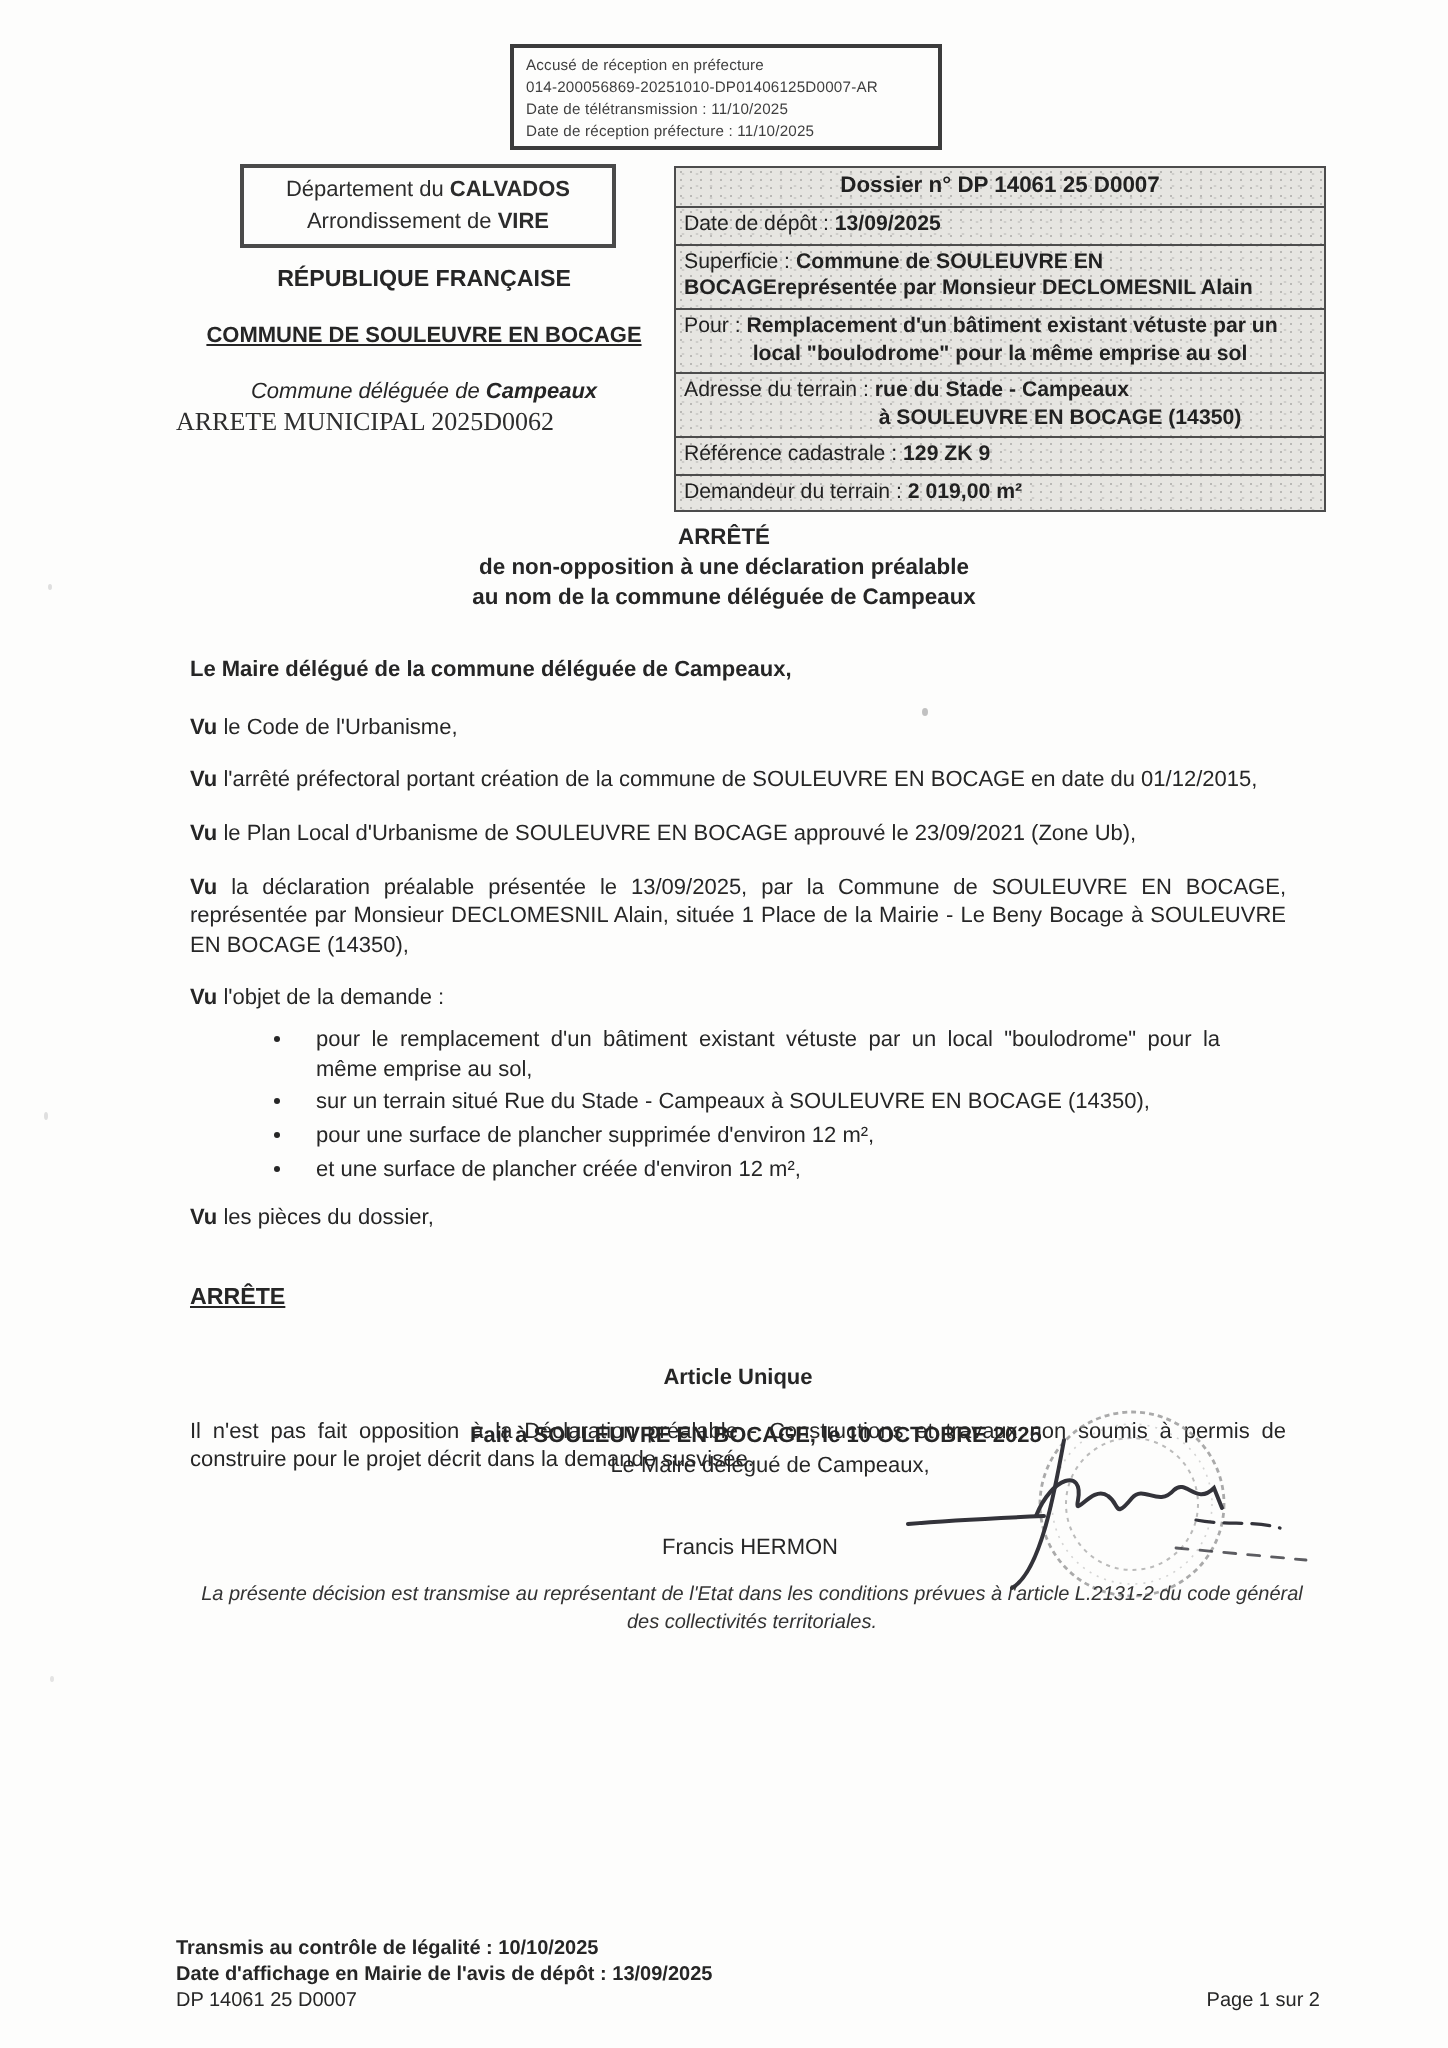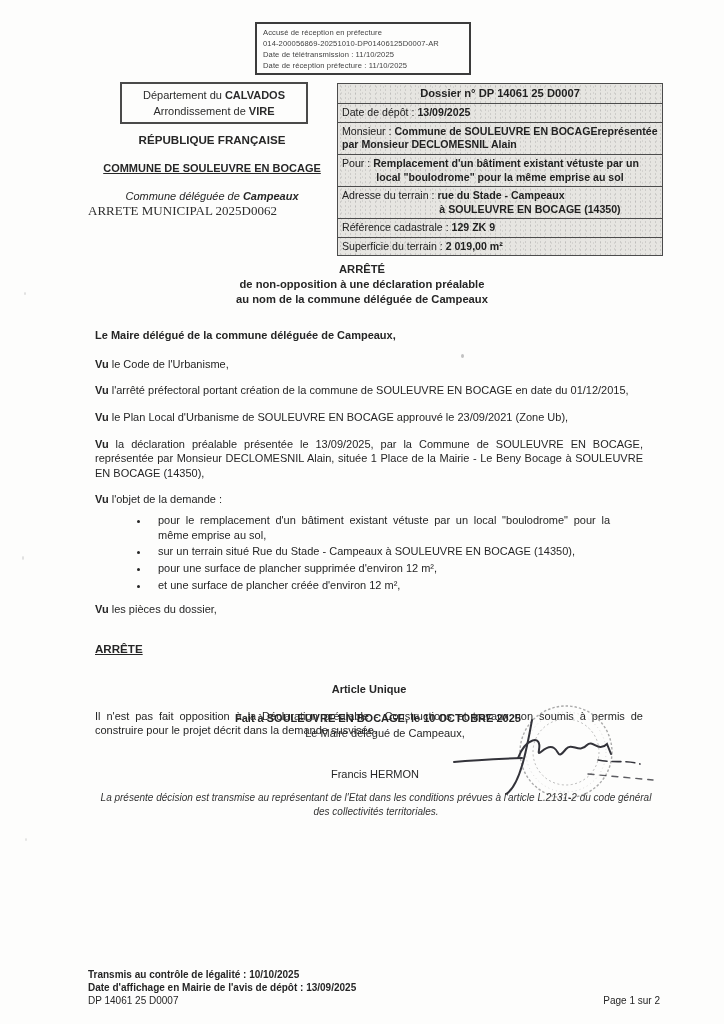--- a/index.html
+++ b/index.html
@@ -82,25 +82,25 @@
   </div>
 
   <div class="dept-box">
     <div><span>Département du </span><span class="b">CALVADOS</span></div>
     <div><span>Arrondissement de </span><span class="b">VIRE</span></div>
   </div>
 
   <div class="dossier-table">
     <div class="dt-row dt-header">Dossier n° DP 14061 25 D0007</div>
     <div class="dt-row"><span>Date de dépôt : </span><span class="b">13/09/2025</span></div>
-    <div class="dt-row"><span>Monsieur : </span><span class="b">Commune de SOULEUVRE EN BOCAGE</span><span class="b">représentée par Monsieur DECLOMESNIL Alain</span></div>
+    <div class="dt-row"><span>Superficie : </span><span class="b">Commune de SOULEUVRE EN BOCAGE</span><span class="b">représentée par Monsieur DECLOMESNIL Alain</span></div>
     <div class="dt-row"><span>Pour : </span><span class="b">Remplacement d'un bâtiment existant vétuste par un</span><span class="dt-line2-center">local "boulodrome" pour la même emprise au sol</span></div>
     <div class="dt-row"><span>Adresse du terrain : </span><span class="b">rue du Stade - Campeaux</span><span class="dt-line2-right">à SOULEUVRE EN BOCAGE (14350)</span></div>
     <div class="dt-row"><span>Référence cadastrale : </span><span class="b">129 ZK 9</span></div>
-    <div class="dt-row"><span>Superficie du terrain : </span><span class="b">2 019,00 m²</span></div>
+    <div class="dt-row"><span>Demandeur du terrain : </span><span class="b">2 019,00 m²</span></div>
   </div>
 
   <div class="left-col">
     <div class="republique">RÉPUBLIQUE FRANÇAISE</div>
     <div class="commune">COMMUNE DE SOULEUVRE EN BOCAGE</div>
     <div class="deleguee"><span>Commune déléguée de </span><span class="b">Campeaux</span></div>
     <div class="arrete-num">ARRETE MUNICIPAL 2025D0062</div>
   </div>
 
   <div class="doc-title">

